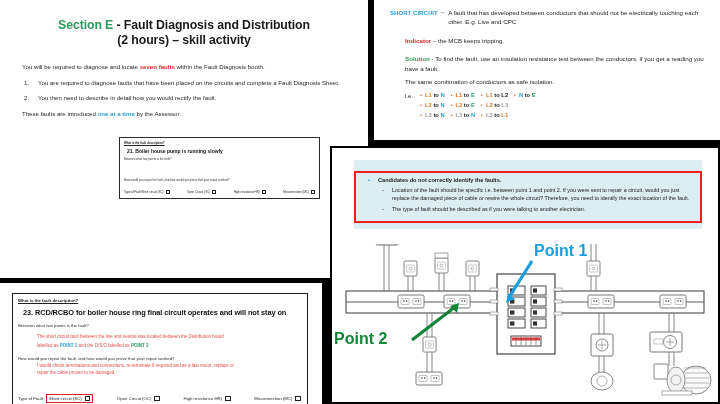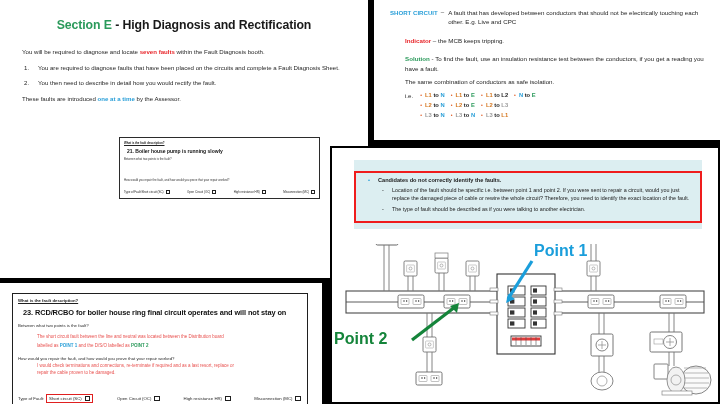--- a/index.html
+++ b/index.html
@@ -132,21 +132,22 @@
   
   .blackbar { position: absolute; background: #000; }
 </style>
 </head>
 <body>
 
 <div id="stage">
 
   <div id="panel-a">
     <div class="title">
-      <span class="sec">Section E</span><span> - High Diagnosis and Rectification</span>
+      <span class="sec">Section E</span><span> - Fault Diagnosis and Distribution</span>
+      <div>(2 hours) – skill activity</div>
     </div>
 
     <div class="body">
       <p>
         <span>You will be required to diagnose and locate </span><span class="red-b">seven faults</span><span> within the Fault Diagnosis booth.</span>
       </p>
       <ol>
         <li>
           <span class="num">1.</span>
           <span>You are required to diagnose faults that have been placed on the circuits and complete a Fault Diagnosis Sheet.</span>

